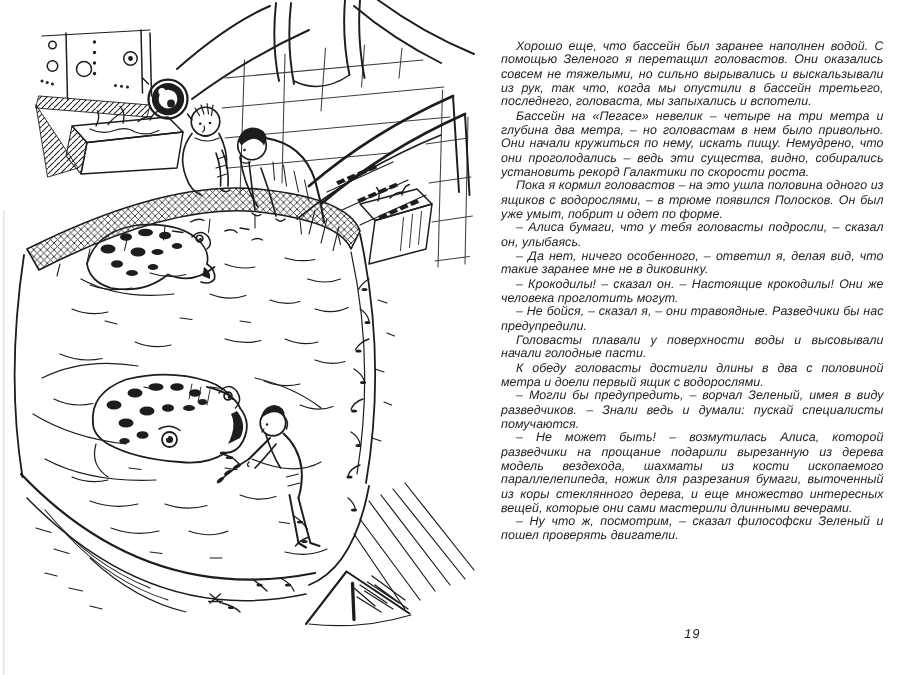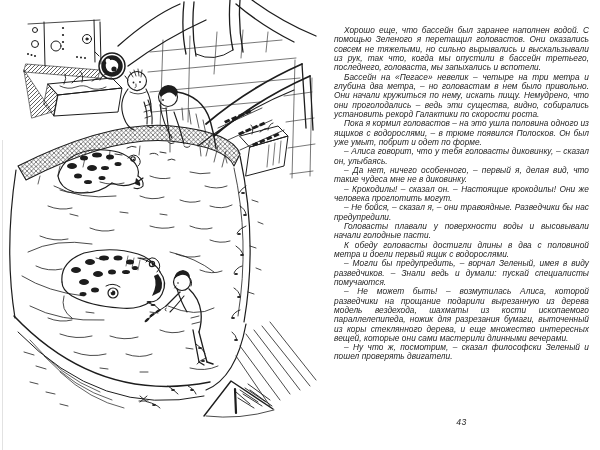--- a/index.html
+++ b/index.html
@@ -294,25 +294,25 @@
         <path d="M252,200 l6,2 M258,222 l5,2 M250,246 l6,2 M256,268 l5,2 M248,292 l6,2"></path>
       </g>
     </svg>
   </div>
 
   <div class="page-right">
     <div class="text-col">
       <p>Хорошо еще, что бассейн был заранее наполнен водой. С помощью Зеленого я перетащил головастов. Они оказались совсем не тяжелыми, но сильно вырывались и выскальзывали из рук, так что, когда мы опустили в бассейн третьего, последнего, головаста, мы запыхались и вспотели.</p>
       <p>Бассейн на «Пегасе» невелик – четыре на три метра и глубина два метра, – но головастам в нем было привольно. Они начали кружиться по нему, искать пищу. Немудрено, что они проголодались – ведь эти существа, видно, собирались установить рекорд Галактики по скорости роста.</p>
       <p>Пока я кормил головастов – на это ушла половина одного из ящиков с водорослями, – в трюме появился Полосков. Он был уже умыт, побрит и одет по форме.</p>
-      <p>– Алиса говорит, что у тебя головасты диковинку, – сказал он, улыбаясь.</p>
-      <p>– Да нет, ничего особенного, – первый я, делая вид, что такие чудеса мне не в диковинку.</p>
+      <p>– Алиса бумаги, что у тебя головасты подросли, – сказал он, улыбаясь.</p>
+      <p>– Да нет, ничего особенного, – ответил я, делая вид, что такие заранее мне не в диковинку.</p>
       <p>– Крокодилы! – сказал он. – Настоящие крокодилы! Они же человека проглотить могут.</p>
       <p>– Не бойся, – сказал я, – они травоядные. Разведчики бы нас предупредили.</p>
       <p>Головасты плавали у поверхности воды и высовывали начали голодные пасти.</p>
       <p>К обеду головасты достигли длины в два с половиной метра и доели первый ящик с водорослями.</p>
       <p>– Могли бы предупредить, – ворчал Зеленый, имея в виду разведчиков. – Знали ведь и думали: пускай специалисты помучаются.</p>
       <p>– Не может быть! – возмутилась Алиса, которой разведчики на прощание подарили вырезанную из дерева модель вездехода, шахматы из кости ископаемого параллелепипеда, ножик для разрезания бумаги, выточенный из коры стеклянного дерева, и еще множество интересных вещей, которые они сами мастерили длинными вечерами.</p>
       <p>– Ну что ж, посмотрим, – сказал философски Зеленый и пошел проверять двигатели.</p>
     </div>
   </div>
-  <div class="page-number">43</div>
+  <div class="page-number">19</div>
 </div>
 
 </body></html>

